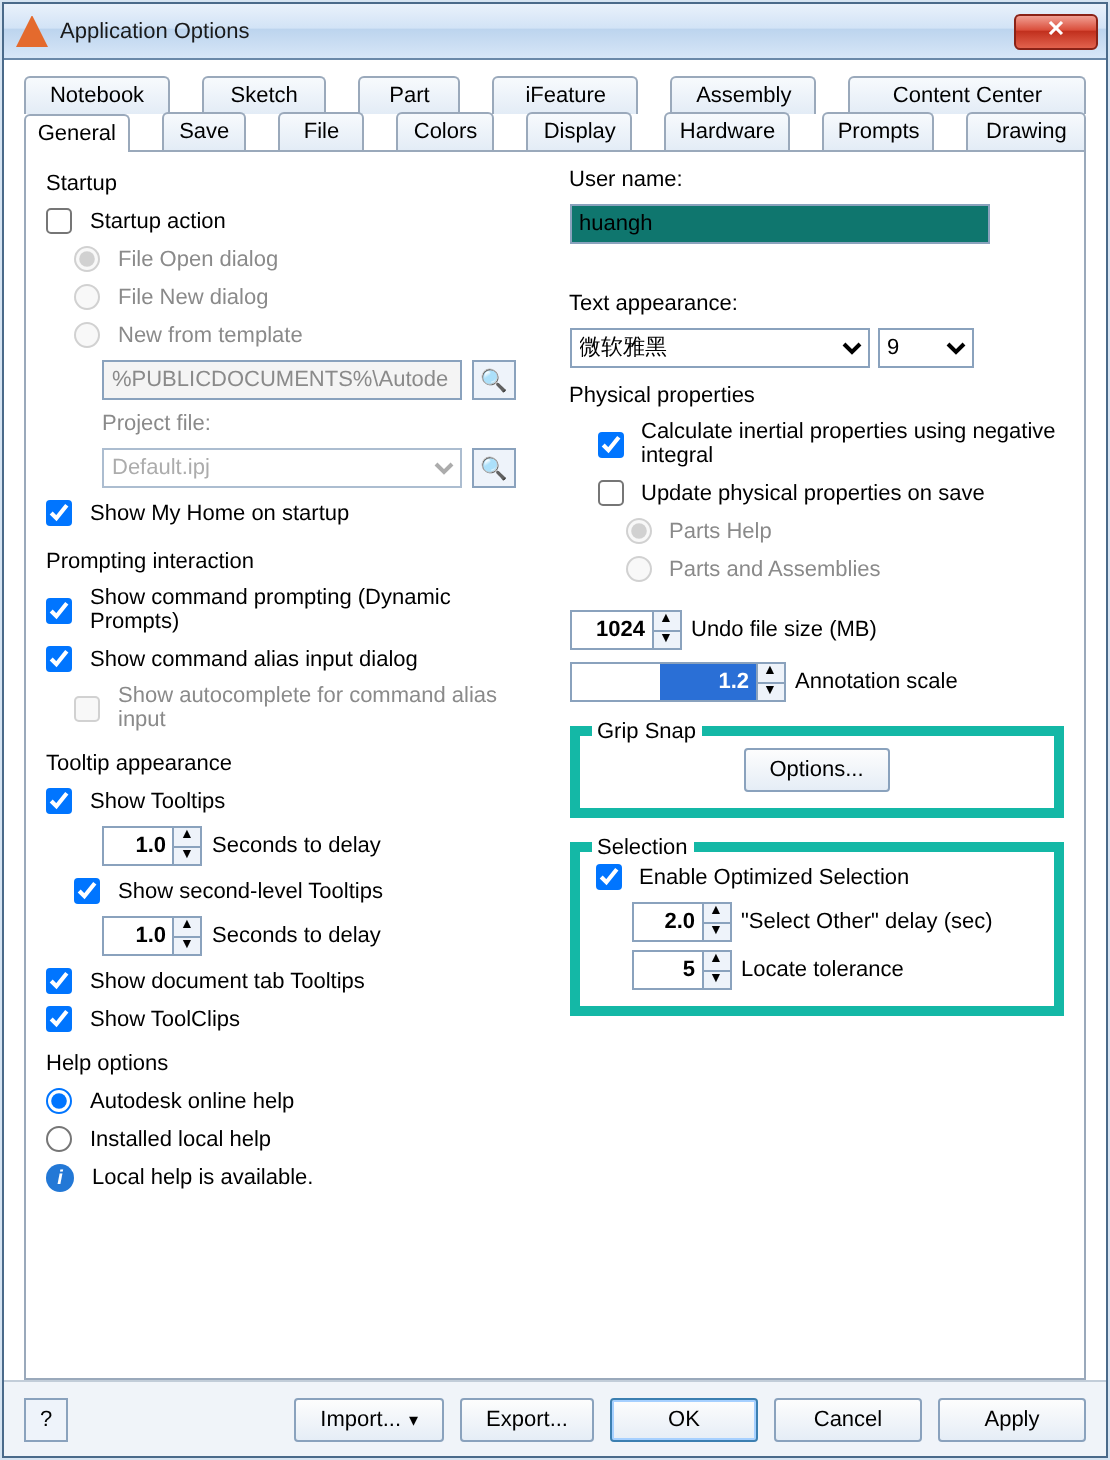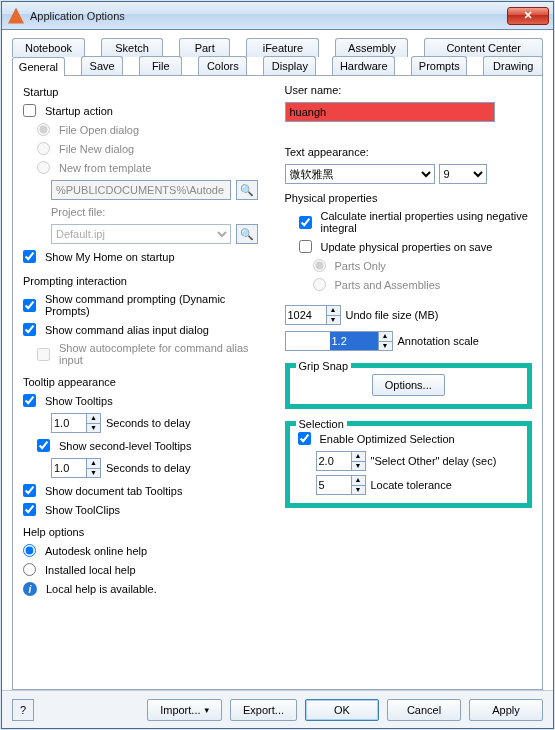--- a/index.html
+++ b/index.html
@@ -14,26 +14,26 @@
   .tab { border: 1px solid #9aa9bb; border-bottom: none; padding: 3px 0; background: linear-gradient(#f7fafd,#e3ecf6); text-align: center; border-radius: 3px 3px 0 0; cursor: pointer; }
   .tab.active { background: #fff; position: relative; top: 1px; z-index: 2; }
   .tabpanel { border: 1px solid #9aa9bb; background: #fff; flex: 1; padding: 8px 10px; display: flex; gap: 14px; overflow: hidden; }
   .col { flex: 1; display: flex; flex-direction: column; gap: 6px; }
   .section-title { color: #000; margin-top: 2px; }
   .indent1 { margin-left: 14px; }
   .indent2 { margin-left: 28px; }
   .disabled { color: #8a8a8a; }
   label.row, .row { display: flex; align-items: center; gap: 5px; }
   input[type=checkbox], input[type=radio] { margin: 0 4px 0 0; }
-  .textfield { width: 140px; height: 20px; border: 1px solid #8aa2bd; padding: 1px 4px; background: #ef4444; }
+  .textfield { width: 140px; height: 20px; border: 1px solid #8aa2bd; padding: 1px 4px; background: #0f766e; }
   .textfield.full { width: 180px; }
   .browse { width: 22px; height: 20px; border: 1px solid #8aa2bd; background: #eef3fa; display:inline-flex; align-items:center; justify-content:center; cursor:pointer; }
   select.combo { height: 20px; border: 1px solid #8aa2bd; background: #fff; }
   .spinner-wrap { display: inline-flex; border: 1px solid #8aa2bd; height: 20px; background:#fff; align-items:stretch; }
-  .spinner-wrap input { border: none; width: 34px; text-align: left; padding-right: 3px; outline:none; }
+  .spinner-wrap input { border: none; width: 34px; text-align: right; padding-right: 3px; outline:none;font-weight:bold; }
   .spin-btns { display:flex; flex-direction:column; width:14px; border-left:1px solid #8aa2bd; }
   .spin-btns div { flex:1; font-size:7px; text-align:center; line-height:8px; background:#eef3fa; cursor:pointer; }
   .spin-btns div:first-child { border-bottom:1px solid #8aa2bd; }
   .hl-input input { background:#2a6fd6; color:#fff; }
   .groupbox { border:5px solid #14b8a6; padding:6px 8px 8px 8px; position:relative; margin-top:6px; }
   .groupbox .legend { position:absolute; top:-8px; left:6px; background:#fff; padding:0 3px; }
   .button { height:22px; border:1px solid #8aa2bd; background:linear-gradient(#fdfdfd,#e5edf6); padding:0 12px; cursor:pointer; display:inline-flex; align-items:center; gap:4px; border-radius:2px; }
   .button.primary { border:1px solid #3c7fb1; box-shadow:0 0 0 1px #a6d0ff inset; }
   .footer { height:38px; border-top:1px solid #c2cdd9; display:flex; align-items:center; padding:0 10px; gap:8px; background:#f0f4f9; }
   .footer .spacer { flex:1; }
@@ -198,21 +198,21 @@
         <label class="row indent1">
           <input type="checkbox" checked="" style="">
           <span>Calculate inertial properties using negative integral</span>
         </label>
         <label class="row indent1">
           <input type="checkbox" style="">
           <span>Update physical properties on save</span>
         </label>
         <label class="row indent2 disabled">
           <input type="radio" checked="" disabled="" style="">
-          <span>Parts Only</span>
+          <span>Parts Help</span>
         </label>
         <label class="row indent2 disabled">
           <input type="radio" disabled="" style="">
           <span>Parts and Assemblies</span>
         </label>
 
         <div class="row" style="margin-top:8px;">
           <div class="spinner-wrap">
             <input style="width: 40px;" value="1024">
             <div class="spin-btns">

